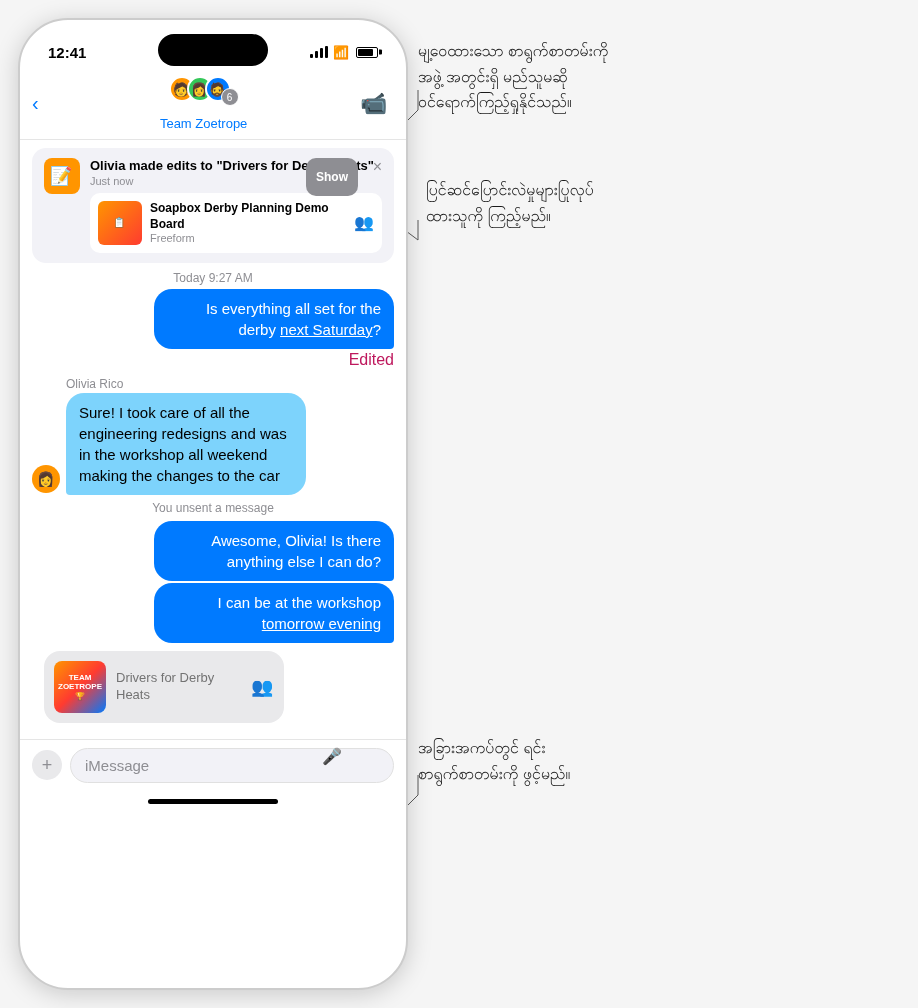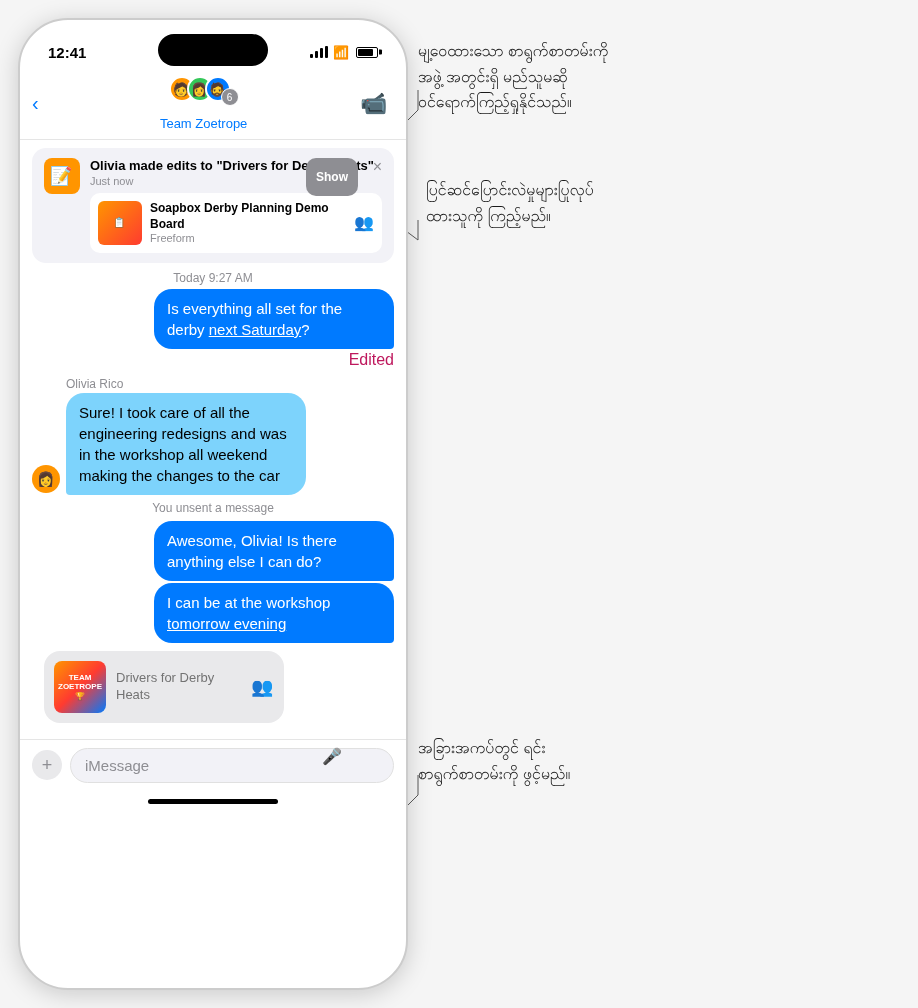--- a/index.html
+++ b/index.html
@@ -290,20 +290,21 @@
     }
 
     
     .message-row {
       display: flex;
       margin: 2px 12px;
       align-items: flex-end;
     }
     .message-row.sent {
       justify-content: flex-end;
+      text-align: right;
     }
     .message-row.received {
       justify-content: flex-start;
     }
     .msg-avatar {
       width: 28px;
       height: 28px;
       border-radius: 50%;
       background: #ff9500;
       flex-shrink: 0;

